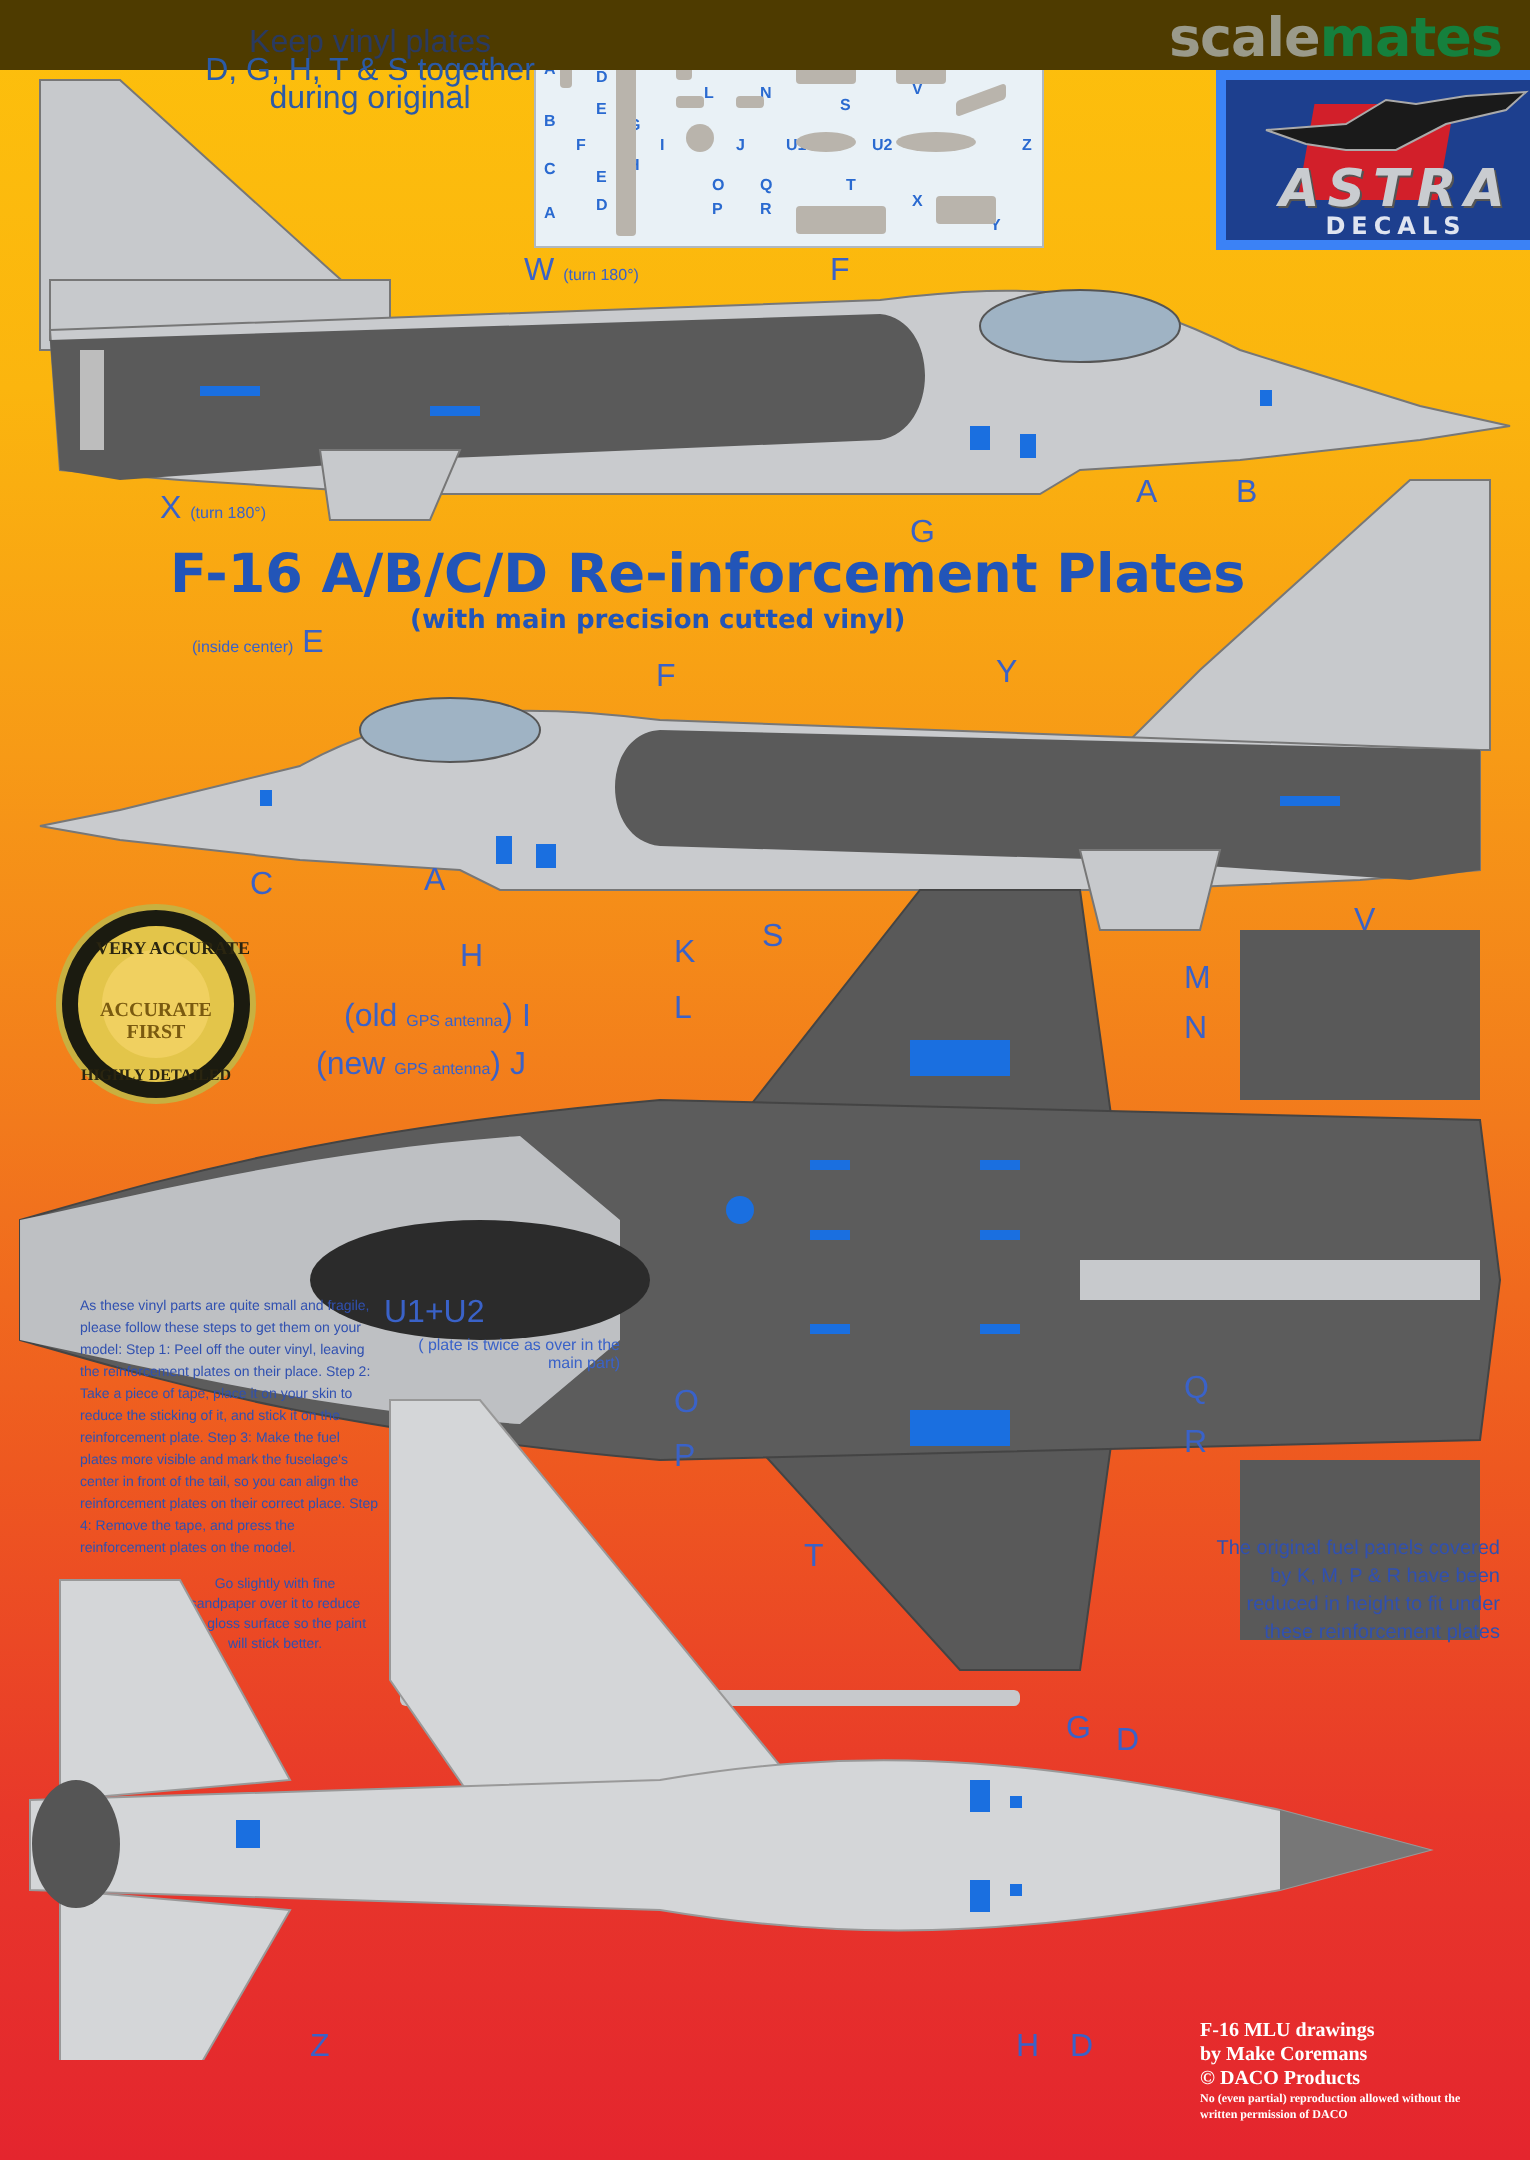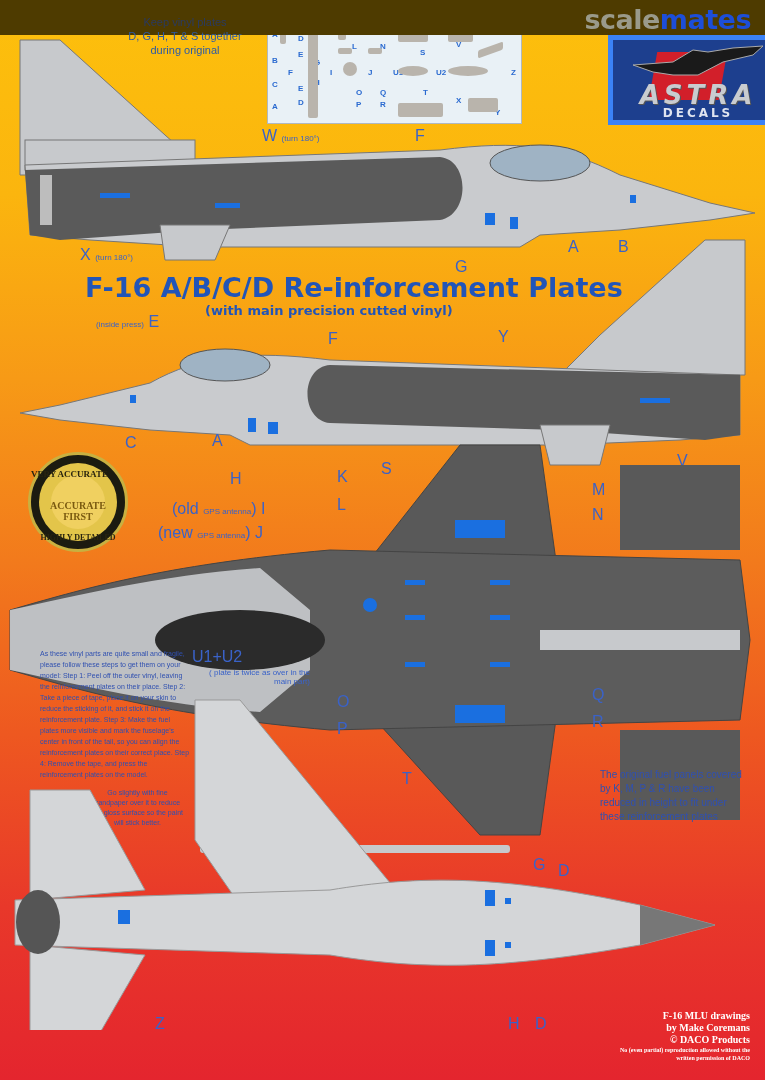--- a/index.html
+++ b/index.html
@@ -1,46 +1,46 @@
 <!DOCTYPE html>
 <html><head>
 <meta charset="utf-8">
 <style>
   html,body{margin:0;padding:0;}
   body{width:765px;height:1080px;position:relative;overflow:hidden;
     font-family:"Liberation Sans",sans-serif;
     background:linear-gradient(180deg,#fdc00c 0%,#fbb50e 18%,#f79a16 35%,#f27a1c 52%,#ee5820 68%,#e8382a 84%,#e4252e 100%);}
   .topbar{position:absolute;left:0;top:0;width:765px;height:35px;background:#4e3b00;z-index:5;}
   .brand{position:absolute;right:14px;top:4px;font:bold 27px "DejaVu Sans",sans-serif;letter-spacing:-0.5px;z-index:6;}
-  .brand .a{color:#9a9a8a;} .brand .b{color:#1d4ed8;}
+  .brand .a{color:#9a9a8a;} .brand .b{color:#15803d;}
   .abs{position:absolute;}
-  .note{color:#2a5aa8;font-size:11px;text-align:center;line-height:14px;}
+  .note{color:#2a5aa8;font-size:16px;text-align:center;line-height:14px;}
   .keepnote{left:95px;top:15px;width:180px;z-index:7;}
   .keepnote .first{color:#2a3a60;}
   .sheet{left:267px;top:17px;width:253px;height:105px;background:#e9f1f6;border:1px solid #b0b8c0;z-index:4;}
   .sheet .lbl{position:absolute;color:#2a6ad0;font-size:8px;font-weight:bold;}
   .sheet .pc{position:absolute;background:#b9b4ac;border-radius:2px;}
   .logo{left:608px;top:35px;width:170px;height:80px;background:#1d3f8e;border:5px solid #3b82f6;z-index:4;overflow:hidden;}
   .logo .red{position:absolute;left:40px;top:12px;width:70px;height:48px;background:#d21f2a;transform:skewX(-10deg);}
   .logo .astra{position:absolute;left:0;width:100%;top:40px;text-align:center;font:bold italic 26px "DejaVu Sans",sans-serif;color:#c9ccd0;letter-spacing:4px;text-shadow:1px 1px 0 #555;}
   .logo .decals{position:absolute;left:0;width:100%;top:66px;text-align:center;font:bold 12px "DejaVu Sans",sans-serif;color:#dfe4f0;letter-spacing:3px;}
   .logo-sub{left:650px;top:116px;font-size:5px;color:#333;}
   .title{left:85px;top:272px;font:bold 27px "DejaVu Sans",sans-serif;color:#2255b8;white-space:nowrap;}
   .subtitle{left:205px;top:303px;font:bold 13px "DejaVu Sans",sans-serif;color:#2255b8;white-space:nowrap;}
   .label{position:absolute;color:#3a62c8;font-size:16px;white-space:nowrap;}
   .label small{font-size:8px;margin-top:28px;}
   .steps{left:40px;top:648px;width:150px;font-size:7px;line-height:11px;color:#3050b0;}
   .steps2{left:90px;top:788px;width:95px;font-size:7px;line-height:10px;color:#3050b0;text-align:center;}
-  .fuelnote{left:600px;top:768px;width:150px;font-size:10px;line-height:14px;color:#3050b0;text-align:left;}
-  .credits{left:600px;top:1010px;width:150px;text-align:right;color:#fff;font:bold 10px "Liberation Serif",serif;line-height:12px;}
+  .fuelnote{left:600px;top:768px;width:150px;font-size:10px;line-height:14px;color:#3050b0;text-align:right;}
+  .credits{left:600px;top:1010px;width:150px;text-align:left;color:#fff;font:bold 10px "Liberation Serif",serif;line-height:12px;}
   .credits .tiny{font-size:6px;line-height:8px;}
   .badge{left:28px;top:452px;width:100px;height:100px;border-radius:50%;background:#1b1b10;border:3px solid #c8b040;box-sizing:border-box;}
   .badge .ring{position:absolute;left:8px;top:8px;right:8px;bottom:8px;border-radius:50%;background:#e3c54a;}
   .badge .inner{position:absolute;left:20px;top:20px;right:20px;bottom:20px;border-radius:50%;background:#f0d060;}
-  .badge .t1{position:absolute;left:0;width:100%;top:14px;text-align:left;font:bold 9px "Liberation Serif",serif;color:#2a2510;}
+  .badge .t1{position:absolute;left:0;width:100%;top:14px;text-align:right;font:bold 9px "Liberation Serif",serif;color:#2a2510;}
   .badge .t2{position:absolute;left:0;width:100%;top:45px;text-align:center;font:bold 10px "Liberation Serif",serif;color:#7a5a10;line-height:11px;}
   .badge .t3{position:absolute;left:0;width:100%;top:78px;text-align:center;font:bold 8px "Liberation Serif",serif;color:#2a2510;}
   svg.plane{position:absolute;}
 </style>
 </head>
 <body>
 
 <div class="topbar"></div>
 <div class="brand"><span class="a">scale</span><span class="b">mates</span></div>
 
@@ -134,21 +134,21 @@
   <polygon points="745,5 705,5 600,100 560,140 745,140" fill="#c7c9cc" stroke="#777"></polygon>
   <path d="M740,140 L330,125 C250,115 200,120 150,148 L60,170 L20,178 L60,185 L150,195 L230,200 L250,210 L560,210 L680,205 L740,200 Z" fill="#c9cbce" stroke="#777"></path>
   <path d="M740,140 L330,130 C300,132 300,185 330,188 L560,195 L705,205 L740,200 Z" fill="#5a5a5a"></path>
   <ellipse cx="225" cy="130" rx="45" ry="16" fill="#9fb3c4" stroke="#555"></ellipse>
   <polygon points="540,190 610,190 600,230 550,230" fill="#c7c9cc" stroke="#777"></polygon>
   <rect x="248" y="183" width="8" height="14" fill="#1a6fe0"></rect>
   <rect x="268" y="187" width="10" height="12" fill="#1a6fe0"></rect>
   <rect x="640" y="163" width="30" height="5" fill="#1a6fe0"></rect>
   <rect x="130" y="160" width="6" height="8" fill="#1a6fe0"></rect>
 </svg>
-<div class="label" style="left:96px;top:313px"><small>(inside press)</small> <span>E</span></div>
+<div class="label" style="left:96px;top:313px"><small>(inside center)</small> <span>E</span></div>
 <div class="label" style="left:328px;top:330px">F</div>
 <div class="label" style="left:498px;top:328px">Y</div>
 <div class="label" style="left:125px;top:434px">C</div>
 <div class="label" style="left:212px;top:432px">A</div>
 <div class="label" style="left:230px;top:470px">H</div>
 <div class="label" style="left:677px;top:452px">V</div>
 
 <div class="abs badge">
   <div class="ring"></div>
     <div class="inner"></div>

